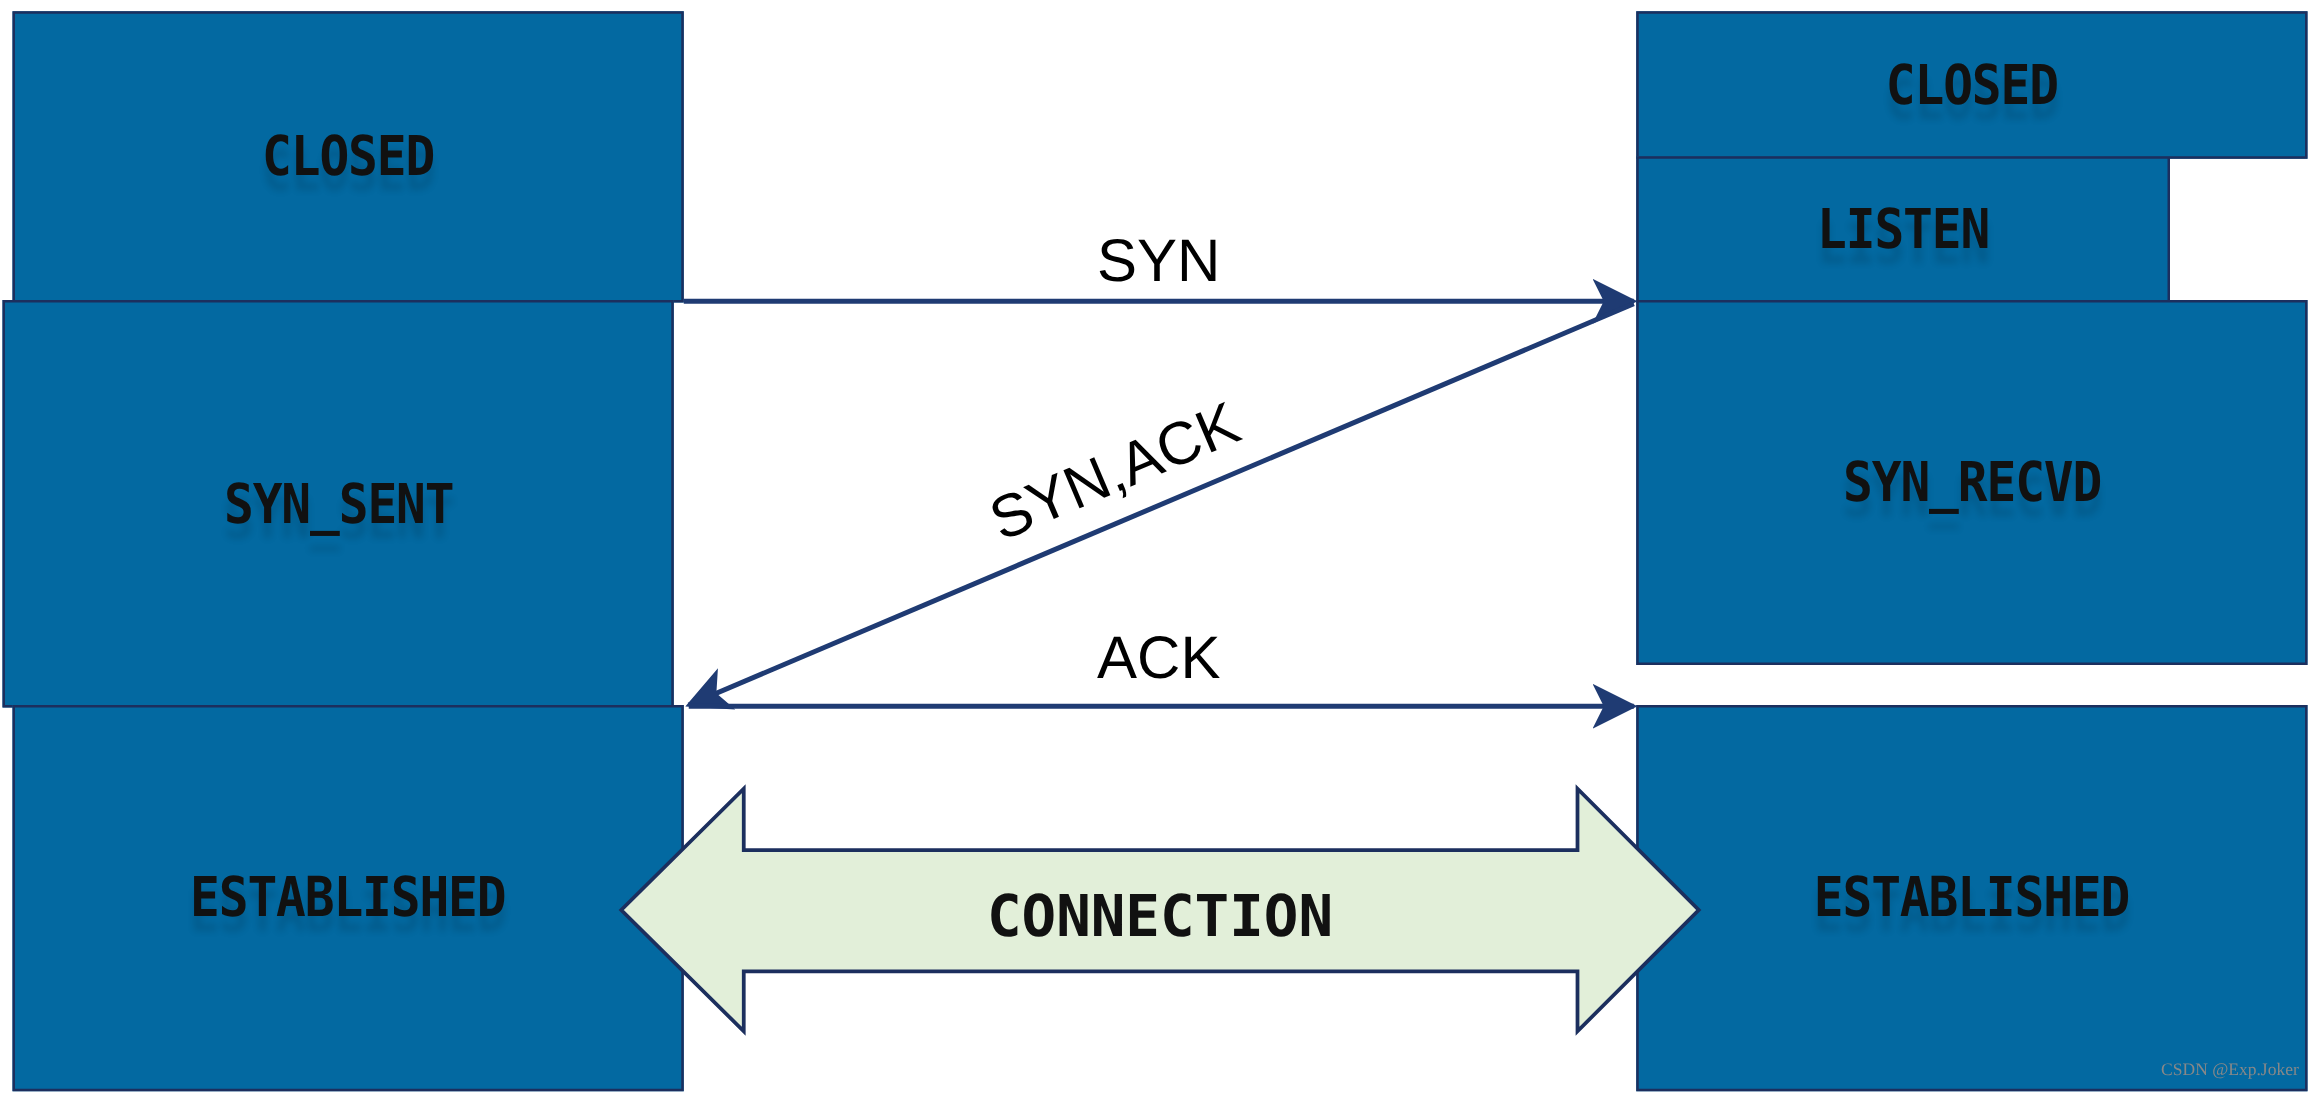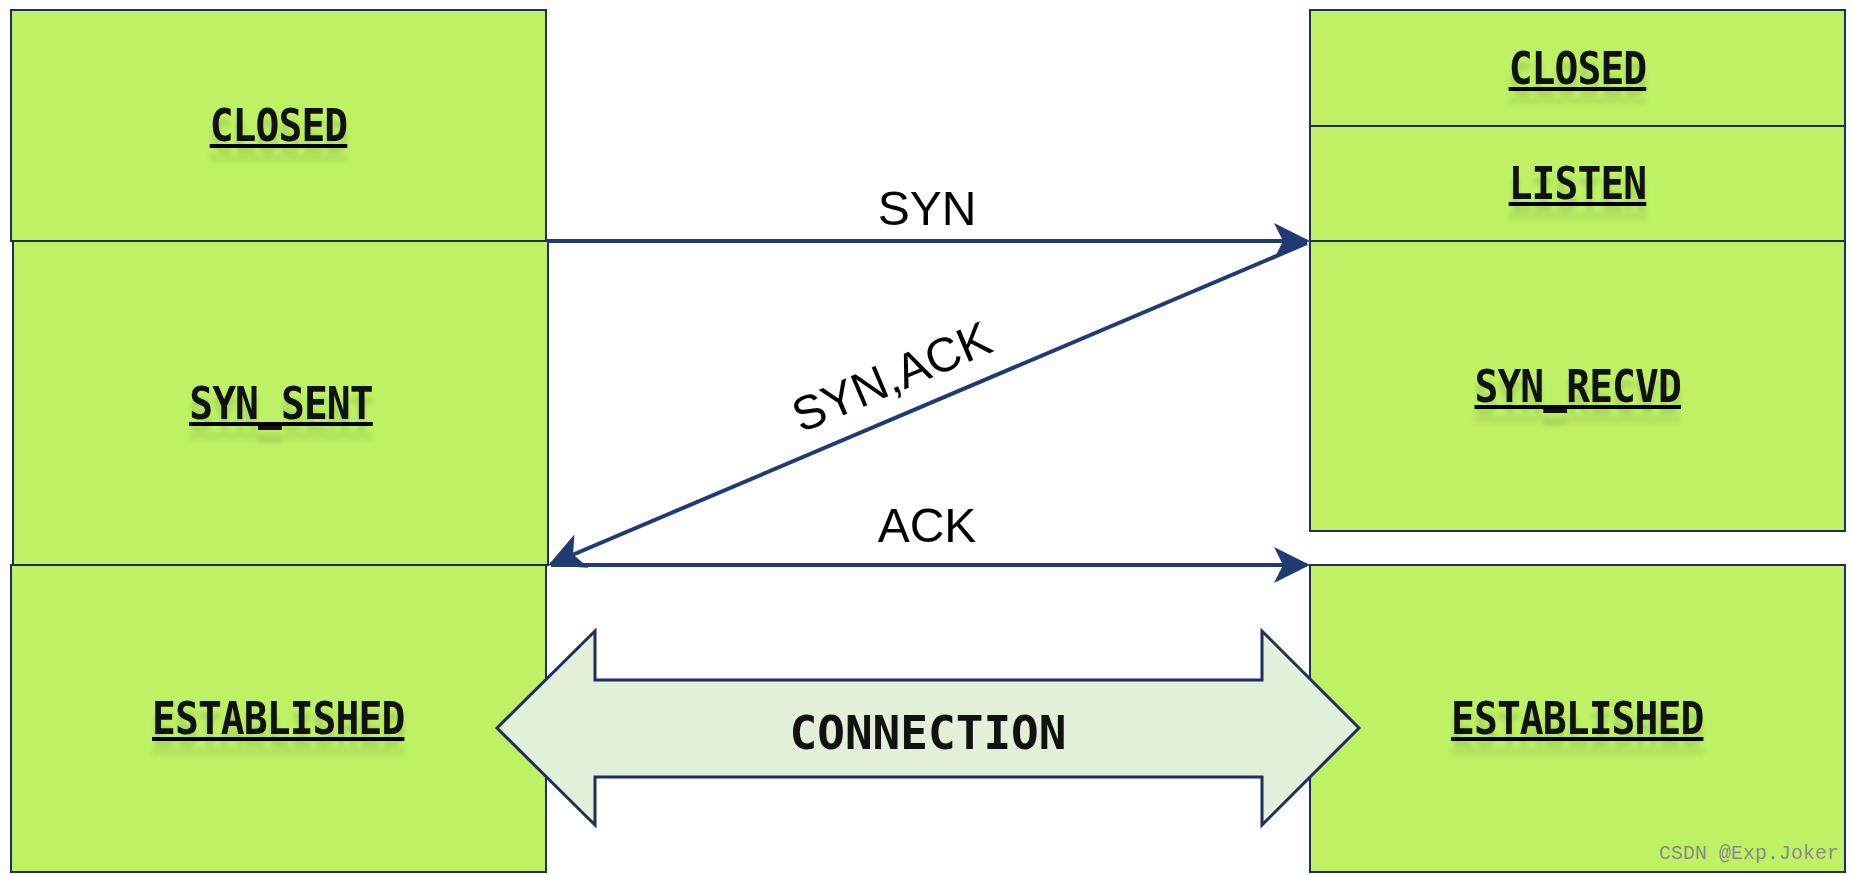--- a/index.html
+++ b/index.html
@@ -1,40 +1,40 @@
 <!DOCTYPE html>
 <html><head>
 <meta charset="utf-8">
 <style>
   html,body{margin:0;padding:0;background:#ffffff;}
   body{width:1853px;height:875px;position:relative;overflow:hidden;font-family:"Liberation Sans",sans-serif;}
-  .box{position:absolute;background:#bef264;border:2.5px solid #1c2f5e;box-sizing:border-box;display:flex;align-items:center;justify-content:center;text-decoration:underline;}
+  .box{position:absolute;background:#0369a1;border:2.5px solid #1c2f5e;box-sizing:border-box;display:flex;align-items:center;justify-content:center;}
   .state{font-family:"DejaVu Sans Mono","Liberation Mono",monospace;font-weight:bold;font-size:44px;color:#111;letter-spacing:-1px;transform:scaleX(0.9);text-shadow:0 12px 6px rgba(0,0,0,0.12);}
   svg{position:absolute;left:0;top:0;}
   .msg{font-family:"Liberation Sans",sans-serif;font-size:48px;fill:#000;}
   .conn{font-family:"DejaVu Sans Mono","Liberation Mono",monospace;font-weight:bold;font-size:46px;fill:#111;}
-  .watermark{position:absolute;right:14px;bottom:10px;font-size:20px;color:#888;font-family:Liberation Mono, monospace;}
+  .watermark{position:absolute;right:14px;bottom:10px;font-size:14px;color:#888;font-family:Liberation Serif, serif;}
 </style>
 </head>
 <body>
 
 <div class="box" style="left:10px;top:9px;width:537px;height:233px;">
   <span class="state">CLOSED</span>
 </div>
-<div class="box" style="left:12px;top:240px;width:537px;height:326px;align-items:center;">
+<div class="box" style="left:2px;top:240px;width:537px;height:326px;align-items:center;">
   <span class="state">SYN_SENT</span>
 </div>
 <div class="box" style="left:10px;top:564px;width:537px;height:309px;">
   <span class="state">ESTABLISHED</span>
 </div>
 
 <div class="box" style="left:1309px;top:9px;width:537px;height:118px;">
   <span class="state">CLOSED</span>
 </div>
-<div class="box" style="left:1309px;top:125px;width:537px;height:117px;">
+<div class="box" style="left:1309px;top:125px;width:427px;height:117px;">
   <span class="state">LISTEN</span>
 </div>
 <div class="box" style="left:1309px;top:240px;width:537px;height:292px;">
   <span class="state">SYN_RECVD</span>
 </div>
 <div class="box" style="left:1309px;top:564px;width:537px;height:309px;">
   <span class="state">ESTABLISHED</span>
 </div>
 
 <svg width="1853" height="875">

